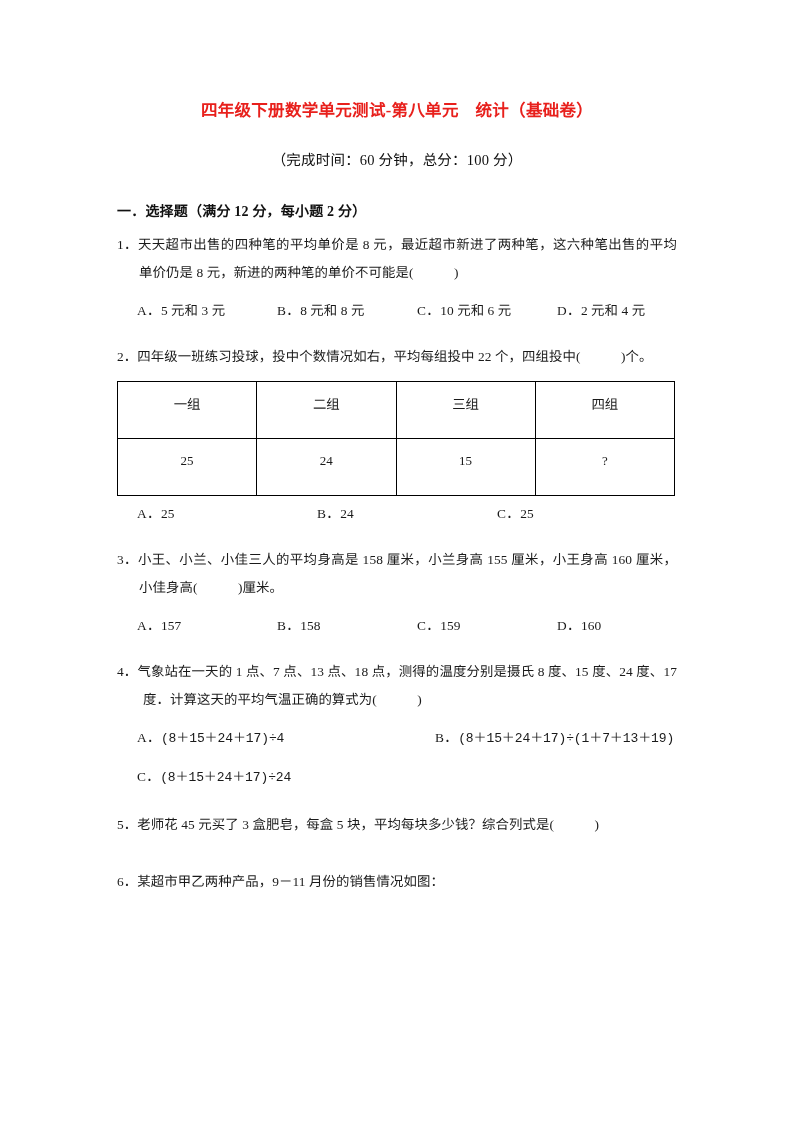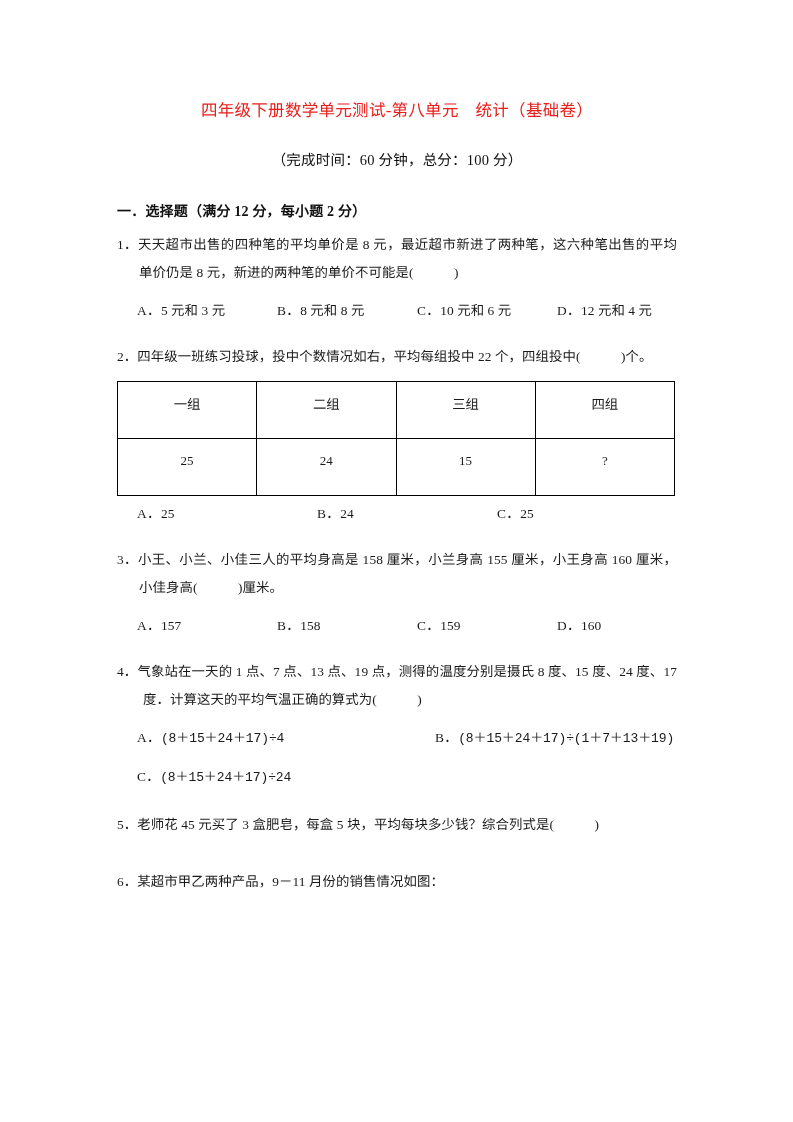--- a/index.html
+++ b/index.html
@@ -27,21 +27,21 @@
     top: 0;
     width: 560px;
   }
 
   
   .doc-title {
     margin: 0;
     padding-top: 100px;
     text-align: center;
     font-size: 16.5px;
-    font-weight: normal;
+    font-weight: bold;
     color: #e8201c;
     letter-spacing: 0.3px;
     line-height: 1.3;
     white-space: nowrap;
   }
   .doc-subtitle {
     margin: 0;
     padding-top: 27px;
     text-align: center;
     font-size: 14.5px;
@@ -148,21 +148,21 @@
 
     <p class="doc-subtitle">（完成时间：60 分钟，总分：100 分）</p>
 
     <p class="section-heading">一．选择题（满分 12 分，每小题 2 分）</p>
 
     <div class="question">
       <div class="gap-sm"></div>
       <p class="q-stem hanging">1．天天超市出售的四种笔的平均单价是 8 元，最近超市新进了两种笔，这六种笔出售的平均单价仍是 8 元，新进的两种笔的单价不可能是(　　　)</p>
       <div class="gap-sm"></div>
       <div class="options four">
-        <span class="opt"><span class="opt-label">A．</span><span>5 元和 3 元</span></span><span class="opt"><span class="opt-label">B．</span><span>8 元和 8 元</span></span><span class="opt"><span class="opt-label">C．</span><span>10 元和 6 元</span></span><span class="opt"><span class="opt-label">D．</span><span>12 元和 4 元</span></span>
+        <span class="opt"><span class="opt-label">A．</span><span>5 元和 3 元</span></span><span class="opt"><span class="opt-label">B．</span><span>8 元和 8 元</span></span><span class="opt"><span class="opt-label">C．</span><span>10 元和 6 元</span></span><span class="opt"><span class="opt-label">D．</span><span>2 元和 4 元</span></span>
       </div>
     </div>
 
     <div class="question">
       <div class="gap-md"></div>
       <p class="q-stem hanging">2．四年级一班练习投球，投中个数情况如右，平均每组投中 22 个，四组投中(　　　)个。</p>
 
       <table class="score-table">
         <tbody>
           <tr>
@@ -189,21 +189,21 @@
       <div class="gap-md"></div>
       <p class="q-stem hanging">3．小王、小兰、小佳三人的平均身高是 158 厘米，小兰身高 155 厘米，小王身高 160 厘米，小佳身高(　　　)厘米。</p>
       <div class="gap-sm"></div>
       <div class="options four">
         <span class="opt"><span class="opt-label">A．</span><span>157</span></span><span class="opt"><span class="opt-label">B．</span><span>158</span></span><span class="opt"><span class="opt-label">C．</span><span>159</span></span><span class="opt"><span class="opt-label">D．</span><span>160</span></span>
       </div>
     </div>
 
     <div class="question">
       <div class="gap-md"></div>
-      <p class="q-stem hanging-deep">4．气象站在一天的 1 点、7 点、13 点、19 点，测得的温度分别是摄氏 8 度、15 度、24 度、17 度．计算这天的平均气温正确的算式为(　　　)</p>
+      <p class="q-stem hanging-deep">4．气象站在一天的 1 点、7 点、13 点、18 点，测得的温度分别是摄氏 8 度、15 度、24 度、17 度．计算这天的平均气温正确的算式为(　　　)</p>
       <div class="gap-sm"></div>
       <div class="options two">
         <span class="opt"><span class="opt-label">A．</span><span class="math">(8＋15＋24＋17)÷4</span></span><span class="opt"><span class="opt-label">B．</span><span class="math">(8＋15＋24＋17)÷(1＋7＋13＋19)</span></span>
       </div>
       <div class="gap-sm"></div>
       <div class="options one">
         <span class="opt"><span class="opt-label">C．</span><span class="math">(8＋15＋24＋17)÷24</span></span>
       </div>
     </div>
 

